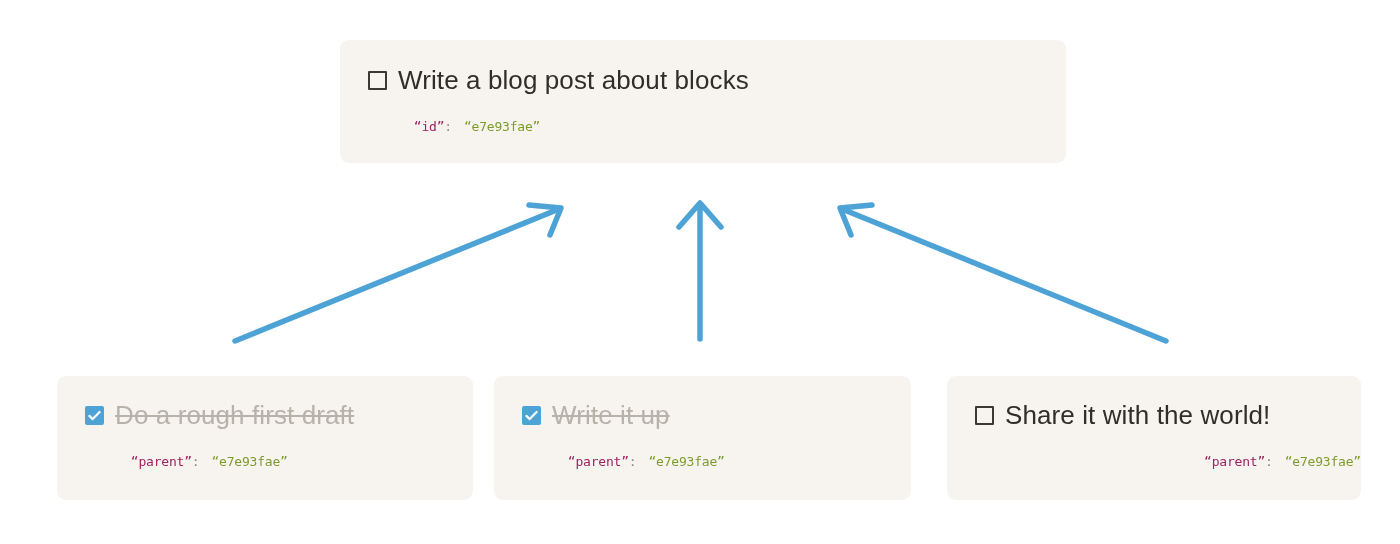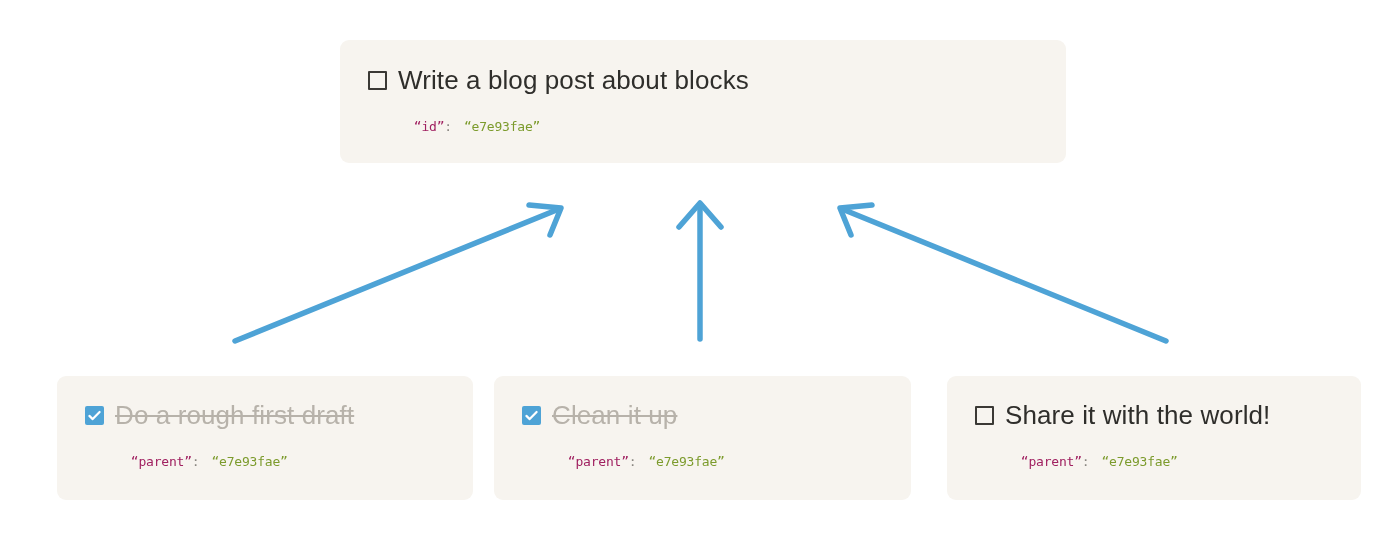--- a/index.html
+++ b/index.html
@@ -43,21 +43,21 @@
     height: 123px;
     padding: 27px 0 0 28px;
   }
   .card.child {
     top: 376px;
     height: 124px;
     padding: 26px 0 0 28px;
   }
   .card.child-1 { left: 57px;  width: 416px; }
   .card.child-2 { left: 494px; width: 417px; }
-  .card.child-3 { left: 947px; width: 414px; }
+  .card.child-3 { left: 947px; width: 414px; text-align: right; }
 
   
   .todo-line {
     display: flex;
     align-items: center;
     height: 26px;
   }
   .checkbox {
     flex: 0 0 auto;
     width: 19px;
@@ -154,21 +154,21 @@
     </div>
   </div>
 
   <div class="card child child-2">
     <div class="todo-line">
       <span class="checkbox checked">
         <svg width="19" height="19" viewBox="0 0 19 19" aria-hidden="true">
           <path d="M4.4,9.9 L7.7,13.1 L14.6,6.0" fill="none" stroke="#ffffff" stroke-width="2.2" stroke-linecap="round" stroke-linejoin="round"></path>
         </svg>
       </span>
-      <span class="todo-label done">Clean it up</span>
+      <span class="todo-label done">Write it up</span>
     </div>
     <div class="json-line">
       <span class="json-key">“parent”</span><span class="json-colon">:</span><span class="json-val" style="padding-left:12px">“e7e93fae”</span>
     </div>
   </div>
 
   <div class="card child child-3">
     <div class="todo-line">
       <span class="checkbox unchecked"></span>
       <span class="todo-label">Share it with the world!</span>

